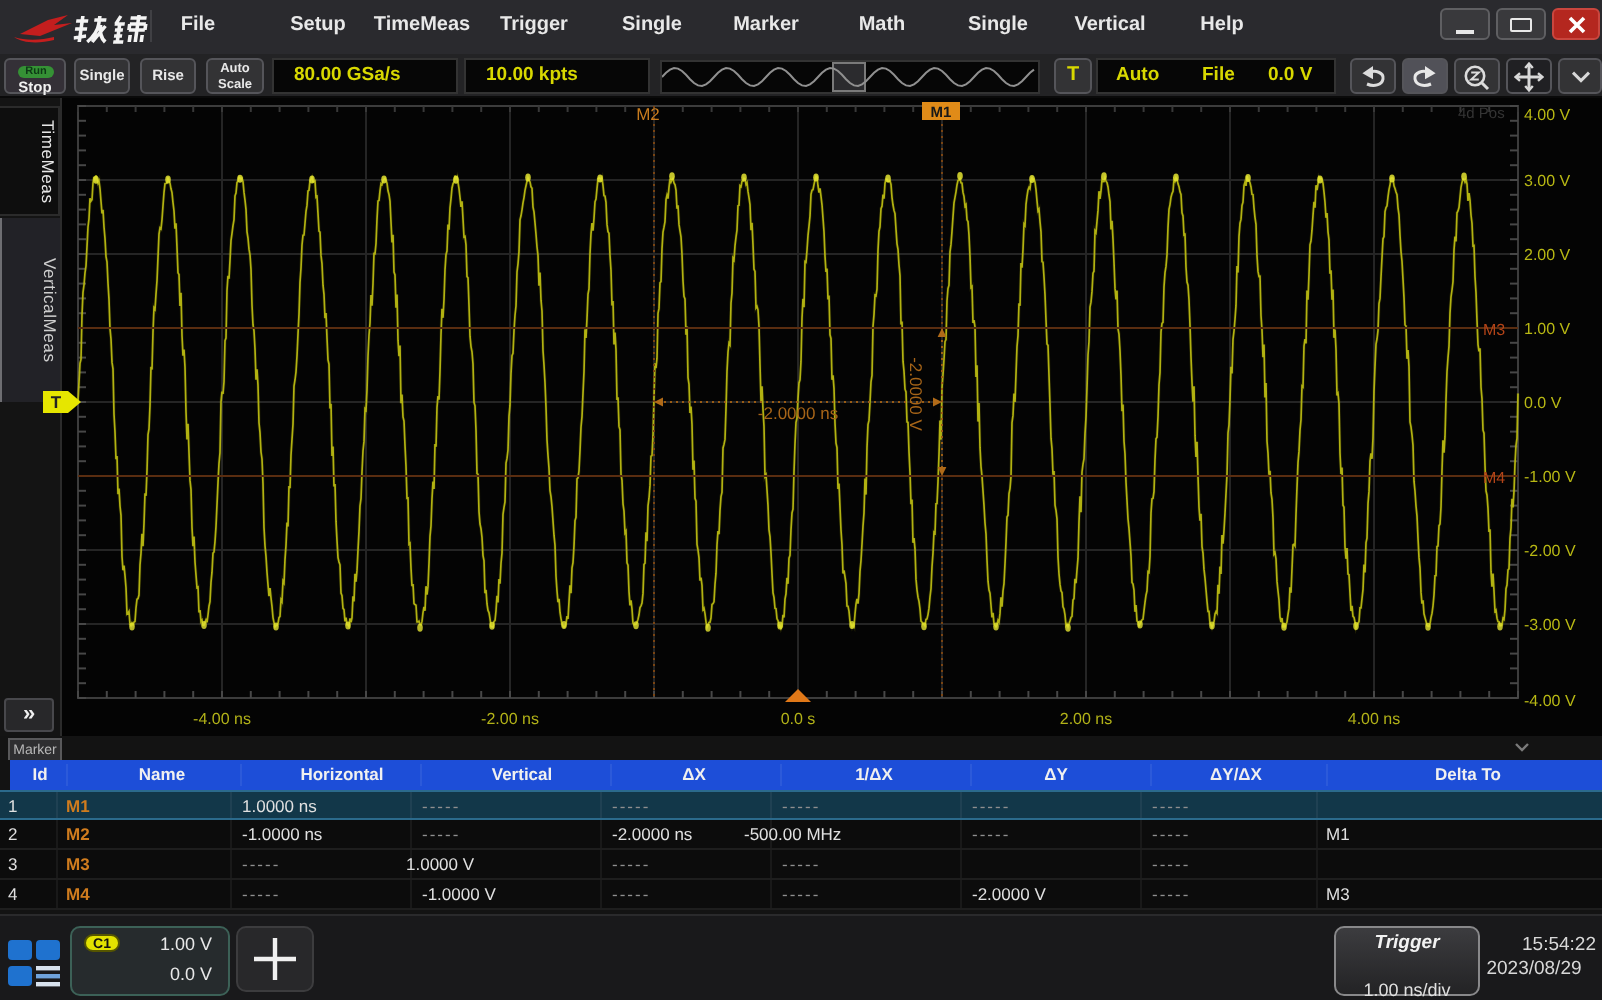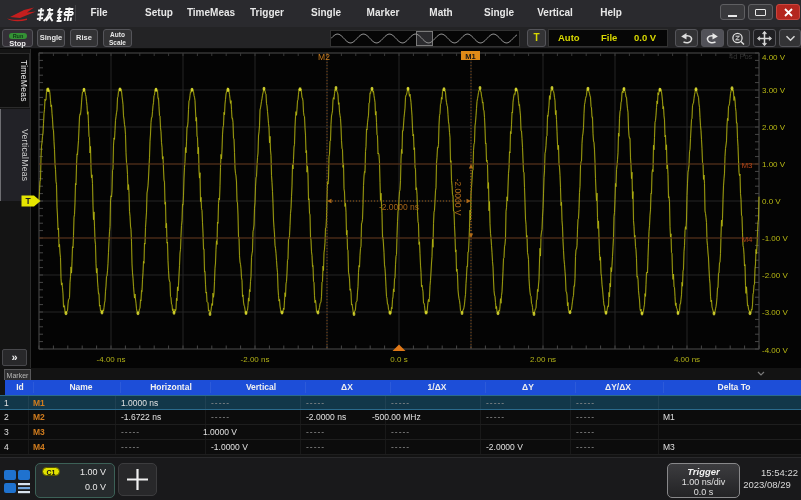--- a/index.html
+++ b/index.html
@@ -66,20 +66,22 @@
 </div>
 
 <div id="toolbar">
   <div class="tbtn" style="left:2px;width:31px;background:#343037;">
     <div class="abs" style="left:6px;top:2.5px;width:18px;height:6.5px;background:#359135;border-radius:3px;color:#0e3a16;font-size:5.5px;line-height:6.5px;">Run</div>
     <div class="abs" style="left:0;top:9px;width:29px;text-align:center;color:#f0f0f0;">Stop</div>
   </div>
   <div class="tbtn" style="left:37px;width:28px;line-height:16px;">Single</div>
   <div class="tbtn" style="left:70px;width:28px;line-height:16px;">Rise</div>
   <div class="tbtn" style="left:103px;width:29px;font-size:6.5px;line-height:8px;padding-top:1px;">Auto<br>Scale</div>
+  <div class="tfield" style="left:136px;width:93px;padding-left:10px;">80.00 GSa/s</div>
+  <div class="tfield" style="left:232px;width:93px;padding-left:10px;">10.00 kpts</div>
   <div class="tfield" style="left:330px;width:190px;top:3px;height:17px;">
     <svg width="188" height="15" viewBox="0 0 188 15" style="display:block">
       <rect x="85.5" y="0.5" width="16" height="14" fill="#38383c" fill-opacity="0.75" stroke="#7a7a7a" stroke-width="1"></rect>
       <path d="M0,8.5 L2,6.4 L4,4.8 L6,4.0 L8,4.3 L10,5.5 L12,7.4 L14,9.6 L16,11.5 L18,12.7 L20,13.0 L22,12.2 L24,10.6 L26,8.5 L28,6.4 L30,4.8 L32,4.0 L34,4.3 L36,5.5 L38,7.4 L40,9.6 L42,11.5 L44,12.7 L46,13.0 L48,12.2 L50,10.6 L52,8.5 L54,6.4 L56,4.8 L58,4.0 L60,4.3 L62,5.5 L64,7.4 L66,9.6 L68,11.5 L70,12.7 L72,13.0 L74,12.2 L76,10.6 L78,8.5 L80,6.4 L82,4.8 L84,4.0 L86,4.3 L88,5.5 L90,7.4 L92,9.6 L94,11.5 L96,12.7 L98,13.0 L100,12.2 L102,10.6 L104,8.5 L106,6.4 L108,4.8 L110,4.0 L112,4.3 L114,5.5 L116,7.4 L118,9.6 L120,11.5 L122,12.7 L124,13.0 L126,12.2 L128,10.6 L130,8.5 L132,6.4 L134,4.8 L136,4.0 L138,4.3 L140,5.5 L142,7.4 L144,9.6 L146,11.5 L148,12.7 L150,13.0 L152,12.2 L154,10.6 L156,8.5 L158,6.4 L160,4.8 L162,4.0 L164,4.3 L166,5.5 L168,7.4 L170,9.6 L172,11.5 L174,12.7 L176,13.0 L178,12.2 L180,10.6 L182,8.5 L184,6.4 L186,4.8" stroke="#909090" stroke-width="1" fill="none" transform="translate(0,-1)"></path>
     </svg>
   </div>
   <div class="tbtn" style="left:527px;width:19px;color:#d8d800;font-size:10px;line-height:16px;">T</div>
   <div class="tfield" style="left:548px;width:120px;">
     <span class="abs" style="left:9px">Auto</span>
       <span class="abs" style="left:52px">File</span>
@@ -471,21 +473,21 @@
     <div class="abs" style="left:28px;top:0;width:1px;height:100%;background:rgba(255,255,255,0.055)"></div>
     <div class="abs" style="left:115px;top:0;width:1px;height:100%;background:rgba(255,255,255,0.055)"></div>
     <div class="abs" style="left:205px;top:0;width:1px;height:100%;background:rgba(255,255,255,0.055)"></div>
     <div class="abs" style="left:300px;top:0;width:1px;height:100%;background:rgba(255,255,255,0.055)"></div>
     <div class="abs" style="left:385px;top:0;width:1px;height:100%;background:rgba(255,255,255,0.055)"></div>
     <div class="abs" style="left:480px;top:0;width:1px;height:100%;background:rgba(255,255,255,0.055)"></div>
     <div class="abs" style="left:570px;top:0;width:1px;height:100%;background:rgba(255,255,255,0.055)"></div>
     <div class="abs" style="left:658px;top:0;width:1px;height:100%;background:rgba(255,255,255,0.055)"></div>
     <span class="cell" style="left:4px">2</span>
     <span class="cell mname" style="left:33px">M2</span>
-    <span class="cell" style="left:121px">-1.6722 ns</span>
+    <span class="cell" style="left:121px">-1.0000 ns</span>
     <span class="cell dash" style="left:211px">-----</span>
     <span class="cell" style="left:306px">-2.0000 ns</span>
     <span class="cell" style="left:372px">-500.00 MHz</span>
     <span class="cell dash" style="left:486px">-----</span>
     <span class="cell dash" style="left:576px">-----</span>
     <span class="cell" style="left:663px">M1</span>
   </div>
   <div class="row" style="top:57px;">
     <div class="abs" style="left:28px;top:0;width:1px;height:100%;background:rgba(255,255,255,0.055)"></div>
     <div class="abs" style="left:115px;top:0;width:1px;height:100%;background:rgba(255,255,255,0.055)"></div>
@@ -538,18 +540,18 @@
     <div class="abs" style="right:8px;top:3px;color:#e8e8e8;font-size:9px;">1.00 V</div>
     <div class="abs" style="right:8px;top:18px;color:#e8e8e8;font-size:9px;">0.0 V</div>
   </div>
   <div class="abs" style="left:118px;top:5px;width:39px;height:33px;background:#28282a;border:1px solid #3c3c3e;border-radius:5px;">
     <svg width="37px" height="31" viewBox="0 0 37 31">
         <path d="M18.5,5 L18.5,26 M8,15.5 L29,15.5" stroke="#f0f0f0" stroke-width="2.2"></path>
       </svg>
   </div>
   <div class="abs" style="left:667px;top:5px;width:73px;height:35px;background:linear-gradient(#3c3c3f,#232325);border:1px solid #88888a;border-radius:5px;text-align:center;">
     <div style="font-size:9.5px;font-weight:bold;font-style:italic;color:#f2f2f2;margin-top:2px;">Trigger</div>
-    <div style="font-size:9px;color:#e0e0e0;margin-top:0px;">1.00 ns/div</div>
+    <div style="font-size:9px;color:#e0e0e0;margin-top:13px;">1.00 ns/div</div>
     <div style="font-size:9px;color:#e0e0e0;margin-top:0px;">0.0 s</div>
   </div>
   <div class="abs" style="left:742px;top:9px;width:56px;text-align:right;color:#d8d8d8;font-size:9.5px;">15:54:22</div>
   <div class="abs" style="left:736px;top:21px;width:62px;text-align:center;color:#d8d8d8;font-size:9.5px;">2023/08/29</div>
 </div>
 
 </body></html>

